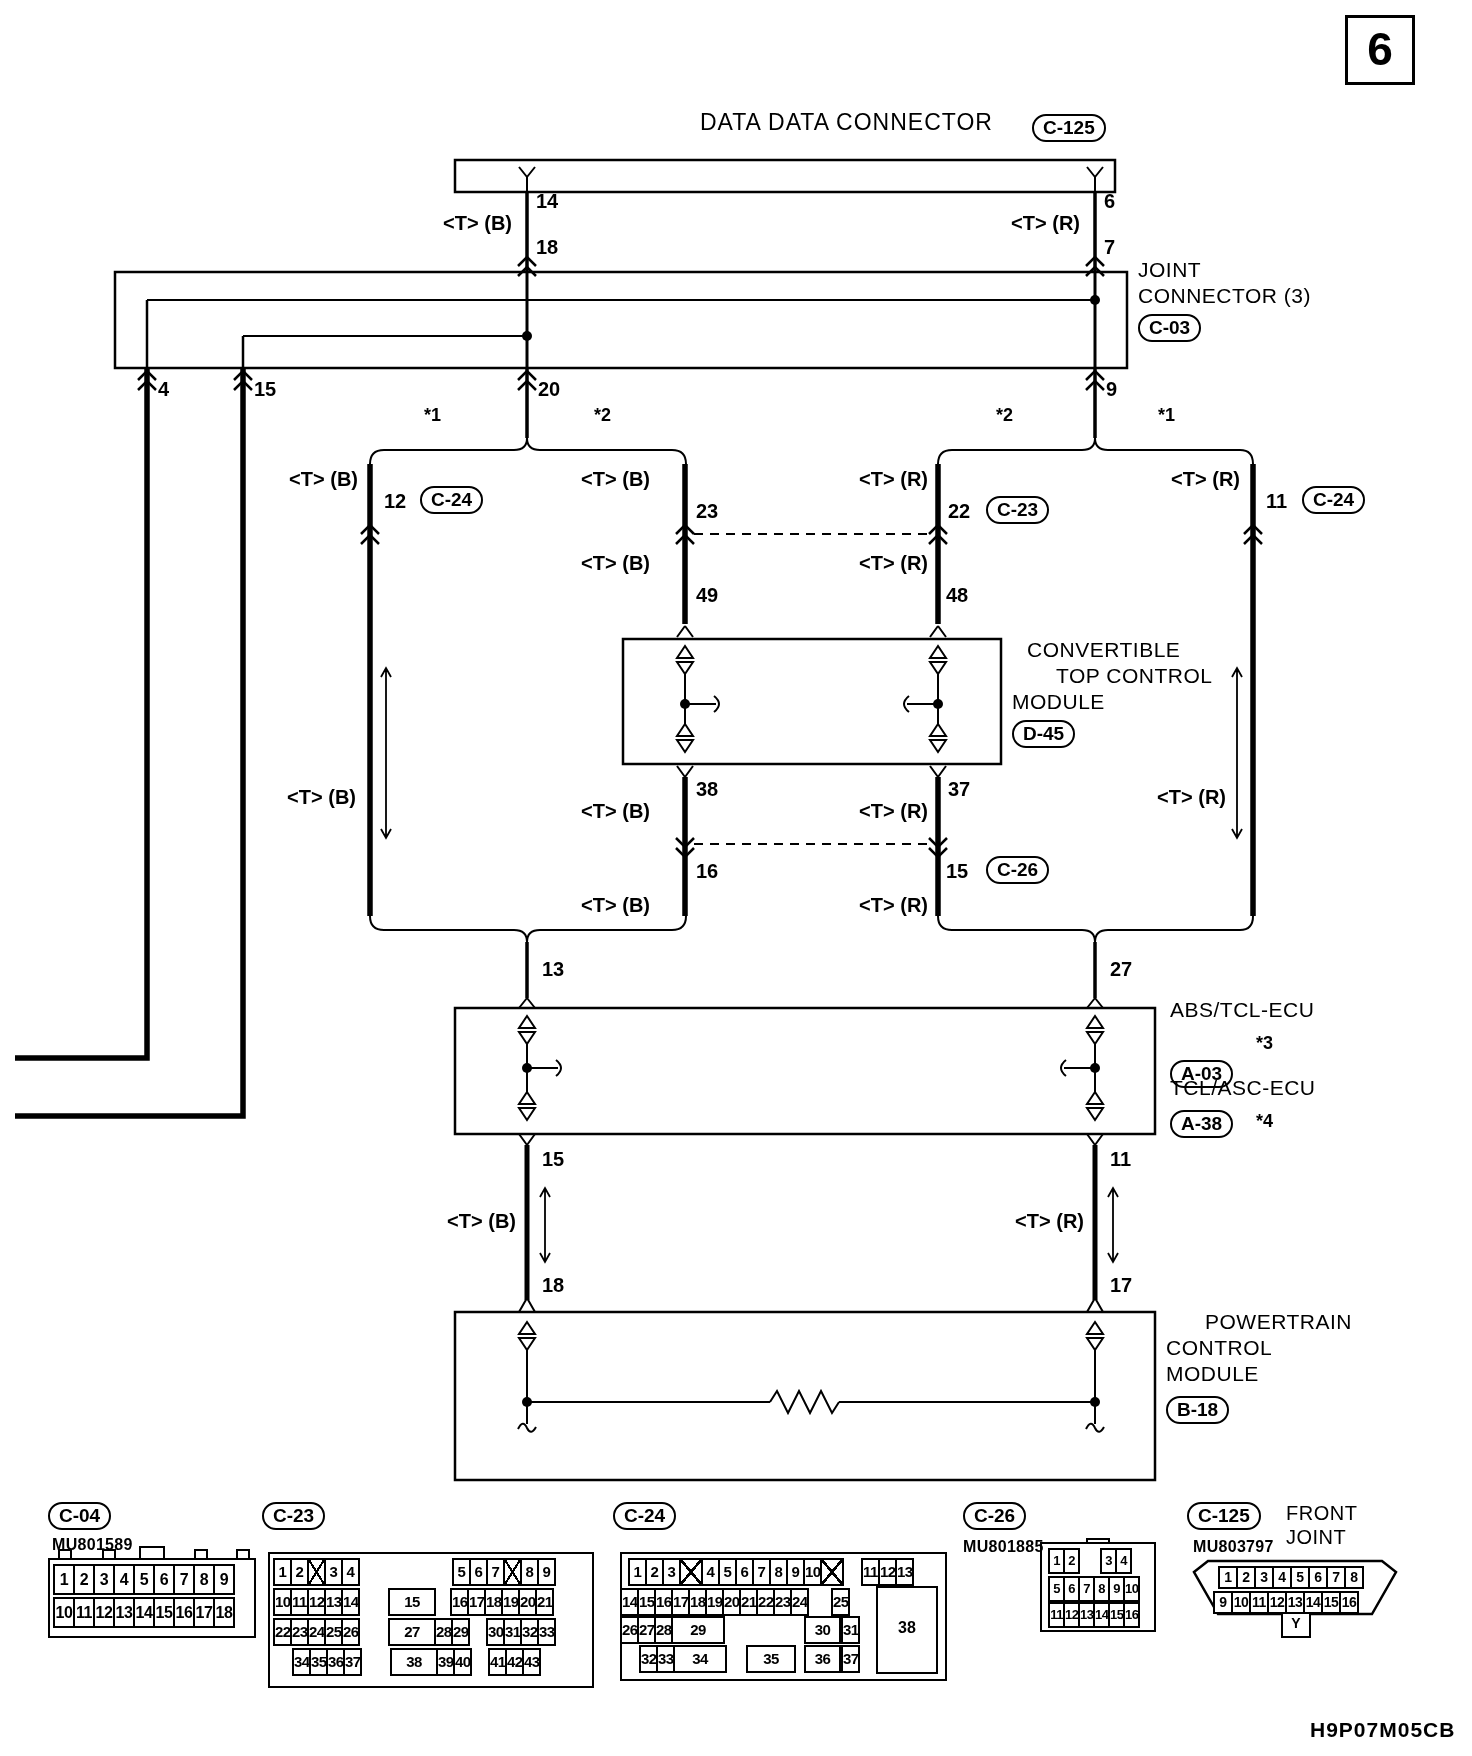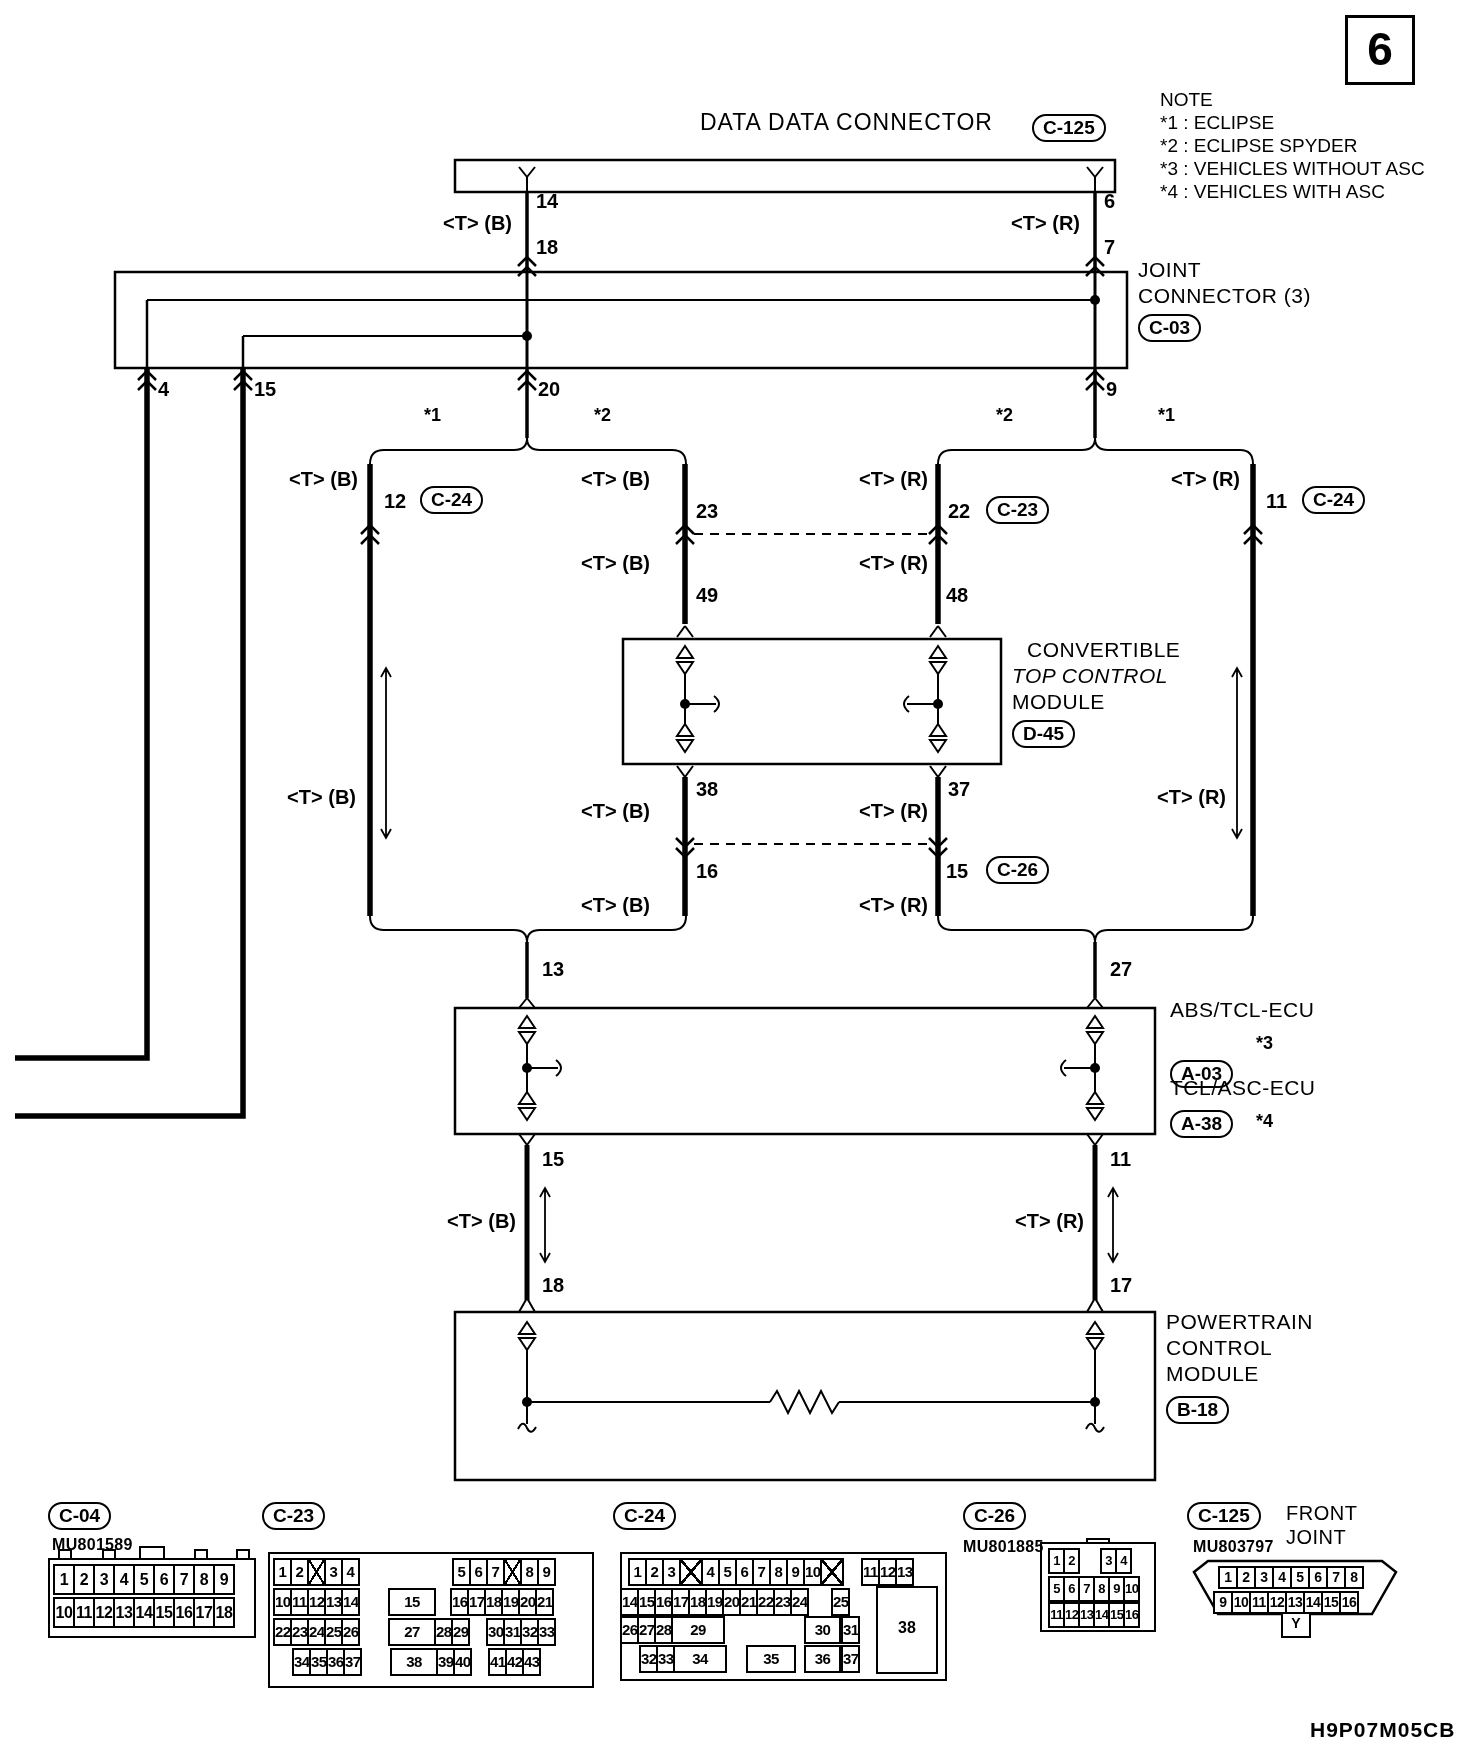--- a/index.html
+++ b/index.html
@@ -184,27 +184,20 @@
 
     <g>
       <path d="M1194,1572 L1208,1561 H1382 L1396,1572 L1372,1614 H1218 Z" stroke-width="2.5"></path>
     </g>
   </g>
 </svg>
 
 <div class="pagebox" style="left:1345px;top:15px;">
   <span>6</span>
 </div>
-<div class="notebox" style="left:1160px;top:88px;">
-  <div class="nt">NOTE</div>
-  <div class="nt">*1 : ECLIPSE</div>
-  <div class="nt">*2 : ECLIPSE SPYDER</div>
-  <div class="nt">*3 : VEHICLES WITHOUT ASC</div>
-  <div class="nt">*4 : VEHICLES WITH ASC</div>
-</div>
 
 <div class="lbl big" style="left:700px;top:110px;">DATA DATA CONNECTOR</div>
 <span class="pill" style="left:1032px;top:114px;">C-125</span>
 
 <div class="lbl" style="left:536px;top:190px;">14</div>
 <div class="lbl rt" style="left:392px;top:212px;">&lt;T&gt; (B)</div>
 <div class="lbl" style="left:536px;top:236px;">18</div>
 <div class="lbl" style="left:1104px;top:190px;">6</div>
 <div class="lbl rt" style="left:960px;top:212px;">&lt;T&gt; (R)</div>
 <div class="lbl" style="left:1104px;top:236px;">7</div>
@@ -233,21 +226,21 @@
 <div class="lbl rt" style="left:1120px;top:468px;">&lt;T&gt; (R)</div>
 <div class="lbl" style="left:1266px;top:490px;">11</div>
 <span class="pill" style="left:1302px;top:486px;">C-24</span>
 
 <div class="lbl rt" style="left:530px;top:552px;">&lt;T&gt; (B)</div>
 <div class="lbl" style="left:696px;top:584px;">49</div>
 <div class="lbl rt" style="left:808px;top:552px;">&lt;T&gt; (R)</div>
 <div class="lbl" style="left:946px;top:584px;">48</div>
 
 <div class="lbl nm" style="left:1012px;top:638px;margin-left:15px;">CONVERTIBLE</div>
-<div class="lbl nm" style="left:1012px;top:664px;font-style:italic;">TOP CONTROL</div>
+<div class="lbl nm" style="left:1056px;top:664px;">TOP CONTROL</div>
 <div class="lbl nm" style="left:1012px;top:690px;">MODULE</div>
 <span class="pill" style="left:1012px;top:720px;">D-45</span>
 
 <div class="lbl" style="left:696px;top:778px;">38</div>
 <div class="lbl" style="left:948px;top:778px;">37</div>
 <div class="lbl rt" style="left:530px;top:800px;">&lt;T&gt; (B)</div>
 <div class="lbl rt" style="left:808px;top:800px;">&lt;T&gt; (R)</div>
 <div class="lbl rt" style="left:236px;top:786px;">&lt;T&gt; (B)</div>
 <div class="lbl rt" style="left:1106px;top:786px;">&lt;T&gt; (R)</div>
 <div class="lbl" style="left:696px;top:860px;">16</div>
@@ -266,21 +259,21 @@
 <span class="pill" style="left:1170px;top:1110px;">A-38</span>
 <div class="lbl star" style="left:1256px;top:1112px;">*4</div>
 
 <div class="lbl" style="left:542px;top:1148px;">15</div>
 <div class="lbl" style="left:1110px;top:1148px;">11</div>
 <div class="lbl rt" style="left:396px;top:1210px;">&lt;T&gt; (B)</div>
 <div class="lbl rt" style="left:964px;top:1210px;">&lt;T&gt; (R)</div>
 <div class="lbl" style="left:542px;top:1274px;">18</div>
 <div class="lbl" style="left:1110px;top:1274px;">17</div>
 
-<div class="lbl nm" style="left:1166px;top:1310px;text-align:right;">POWERTRAIN</div>
+<div class="lbl nm" style="left:1205px;top:1310px;text-align:right;">POWERTRAIN</div>
 <div class="lbl nm" style="left:1166px;top:1336px;">CONTROL</div>
 <div class="lbl nm" style="left:1166px;top:1362px;">MODULE</div>
 <span class="pill" style="left:1166px;top:1396px;">B-18</span>
 
 <span class="pill" style="left:48px;top:1502px;">C-04</span>
 <div class="partno" style="left:52px;top:1536px;">MU801589</div>
 <div class="tab" style="left:58px;top:1549px;width:10px;height:9px;"></div>
 <div class="tab" style="left:102px;top:1549px;width:10px;height:9px;"></div>
 <div class="tab" style="left:139px;top:1546px;width:22px;height:12px;"></div>
 <div class="tab" style="left:194px;top:1549px;width:10px;height:9px;"></div>

